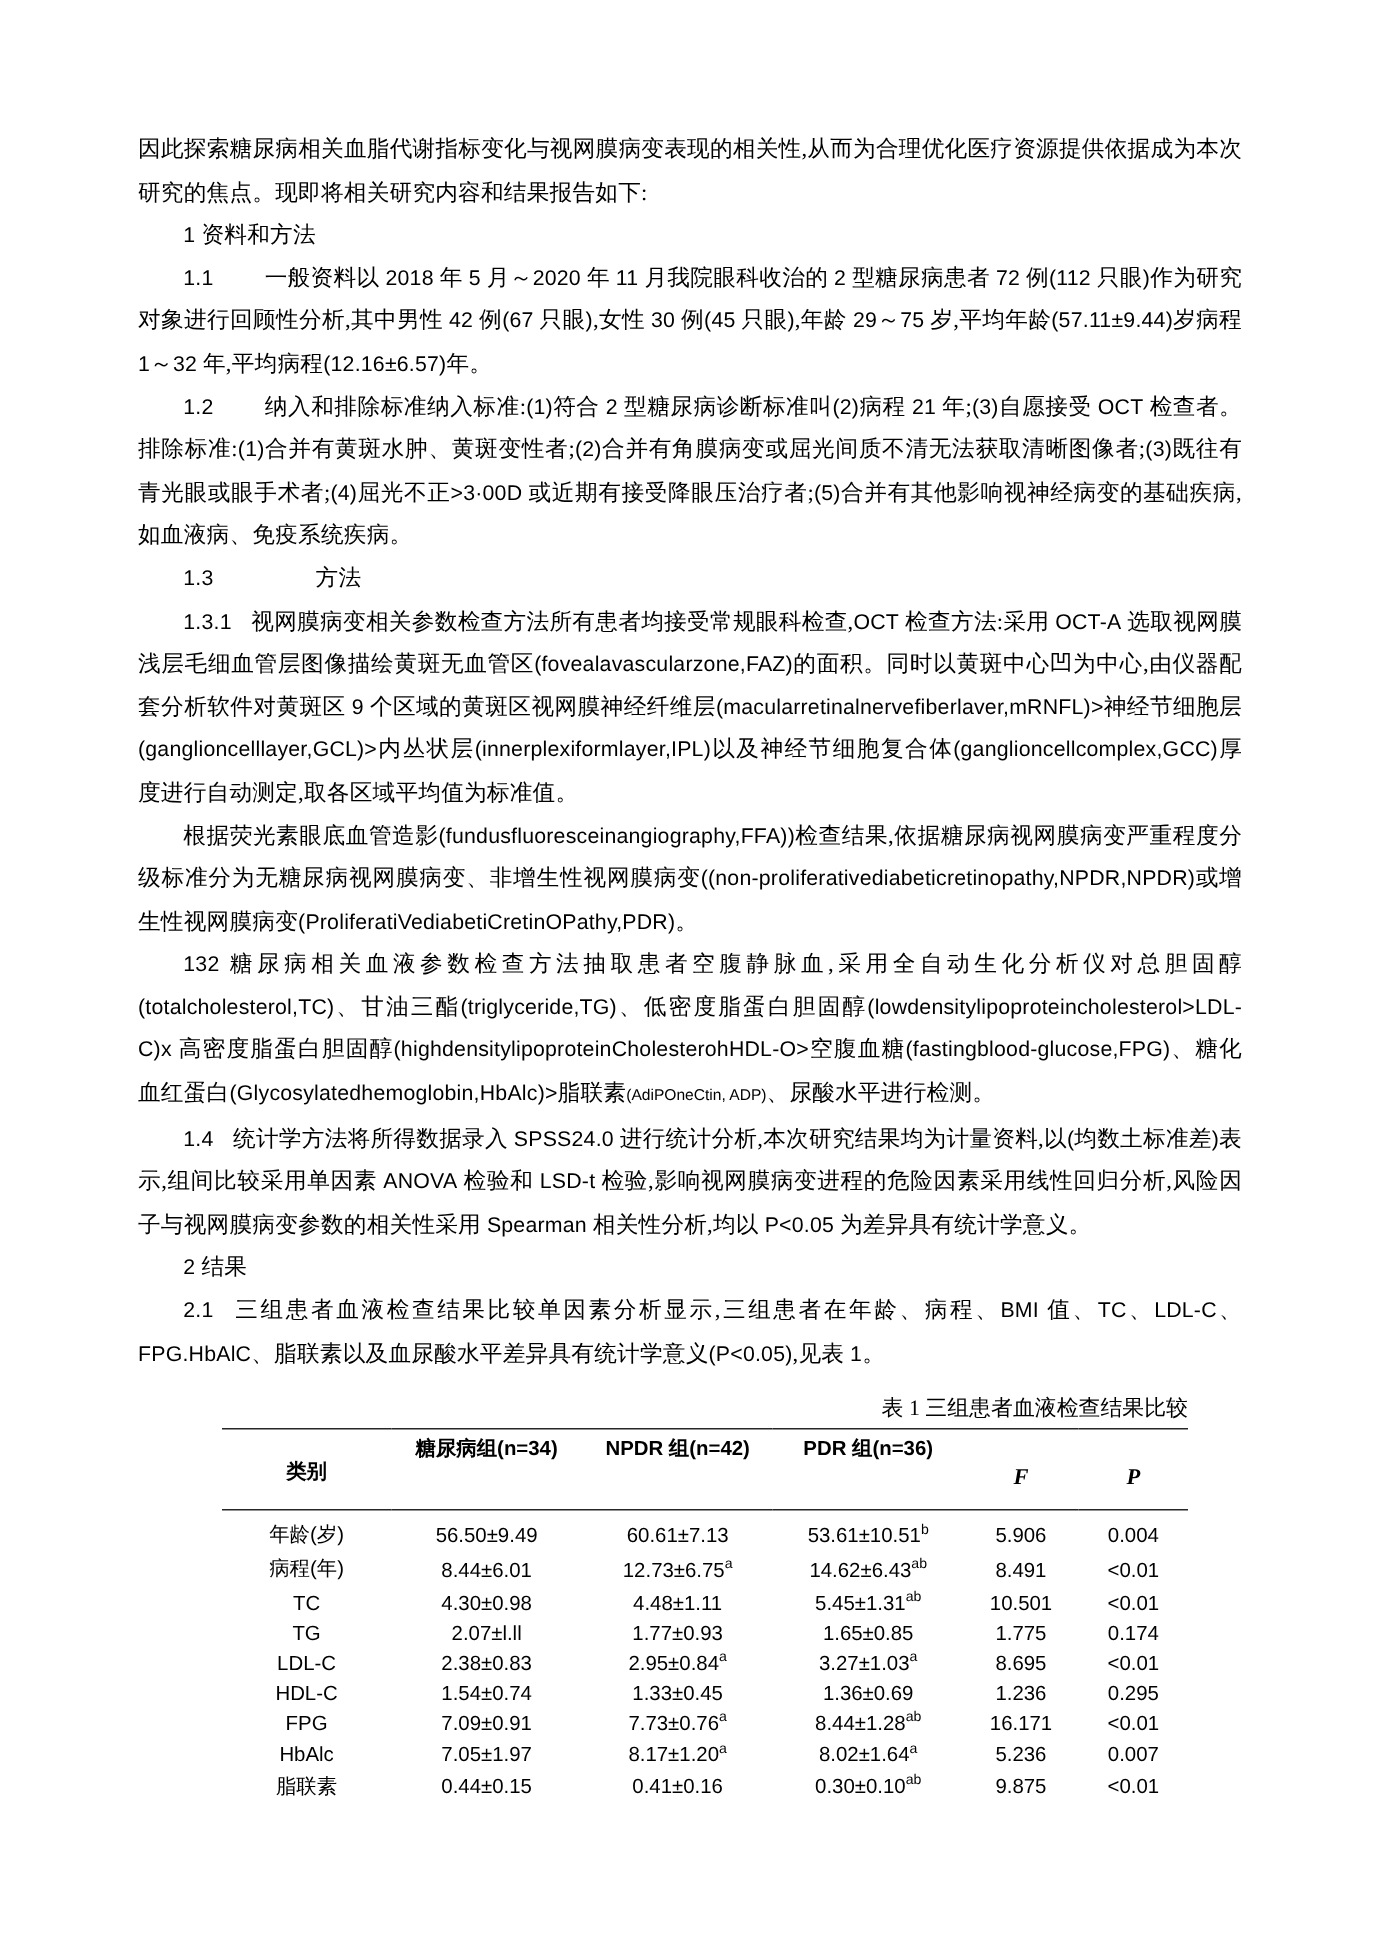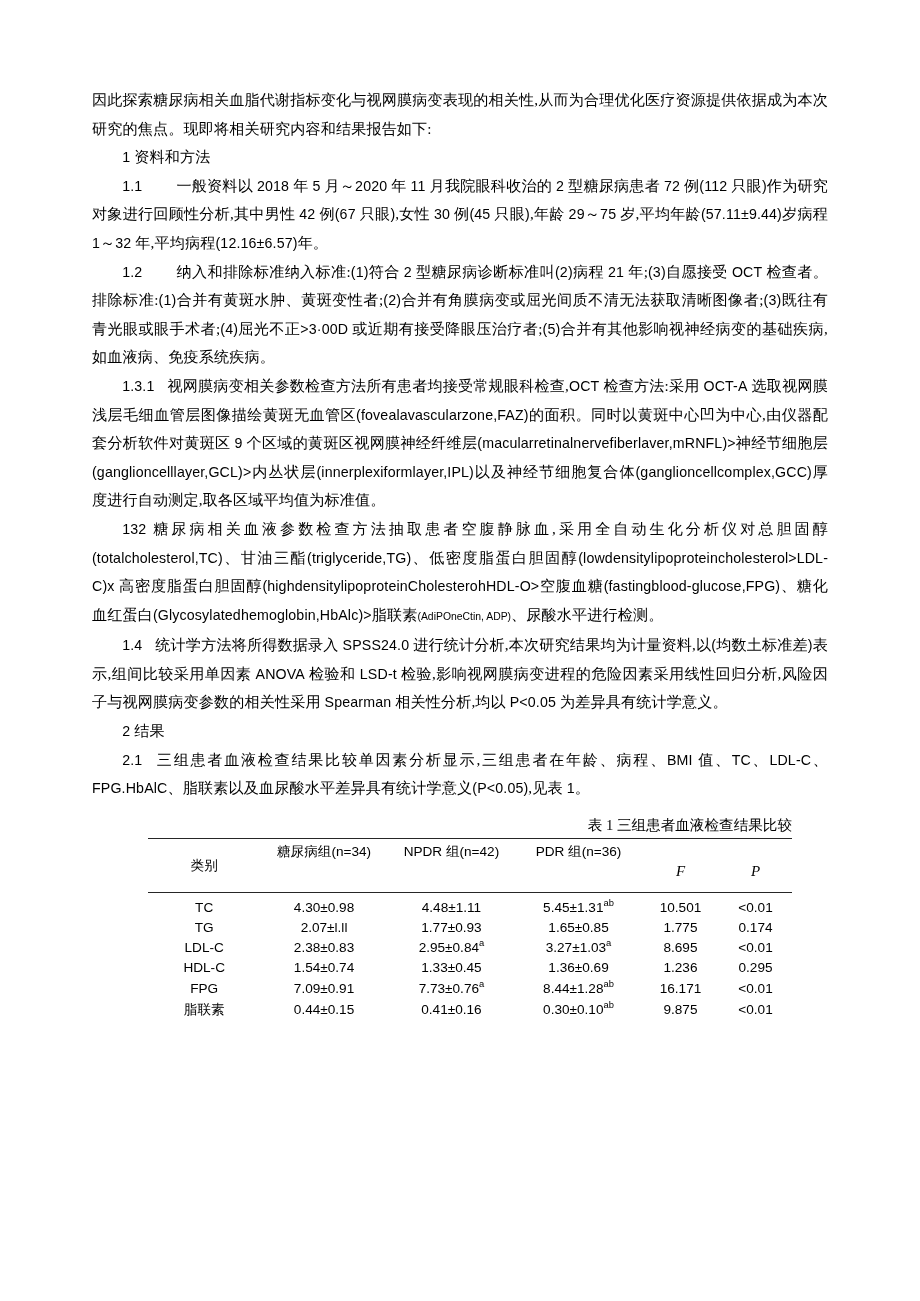--- a/index.html
+++ b/index.html
@@ -62,21 +62,21 @@
   table.data {
     border-collapse: collapse;
     width: 644px;
     font-family: "Liberation Sans", "DejaVu Sans", sans-serif;
     font-size: 13.6px;
   }
   table.data thead tr.head-rule-top > th {
     border-top: 1.6px solid #262626;
   }
   table.data thead th {
-    font-weight: normal;
+    font-weight: bold;
     padding: 4px 0 12px 0;
     vertical-align: top;
     text-align: center;
     white-space: nowrap;
   }
   table.data thead th.cat {
     vertical-align: middle;
     padding-top: 14px;
   }
   table.data thead th.stat {
@@ -119,23 +119,25 @@
   <div class="doc-body">
 
     <p class="p-intro">因此探索糖尿病相关血脂代谢指标变化与视网膜病变表现的相关性,从而为合理优化医疗资源提供依据成为本次研究的焦点。现即将相关研究内容和结果报告如下:</p>
 
     <p class="sec"><span class="latn">1 </span>资料和方法</p>
 
     <p class="sec"><span class="latn">1.1</span><span class="gapwide"></span>一般资料以 <span class="latn">2018</span> 年 <span class="latn">5</span> 月～<span class="latn">2020</span> 年 <span class="latn">11</span> 月我院眼科收治的 <span class="latn">2</span> 型糖尿病患者 <span class="latn">72</span> 例<span class="latn">(112</span> 只眼<span class="latn">)</span>作为研究对象进行回顾性分析,其中男性 <span class="latn">42</span> 例<span class="latn">(67</span> 只眼<span class="latn">)</span>,女性 <span class="latn">30</span> 例<span class="latn">(45</span> 只眼<span class="latn">)</span>,年龄 <span class="latn">29</span>～<span class="latn">75</span> 岁,平均年龄<span class="latn">(57.11±9.44)</span>岁病程<span class="latn">1</span>～<span class="latn">32</span> 年,平均病程<span class="latn">(12.16±6.57)</span>年。</p>
 
     <p class="sec"><span class="latn">1.2</span><span class="gapwide"></span>纳入和排除标准纳入标准:<span class="latn">(1)</span>符合 <span class="latn">2</span> 型糖尿病诊断标准叫<span class="latn">(2)</span>病程 <span class="latn">21</span> 年;<span class="latn">(3)</span>自愿接受 <span class="latn">OCT</span> 检查者。排除标准:<span class="latn">(1)</span>合并有黄斑水肿、黄斑变性者;<span class="latn">(2)</span>合并有角膜病变或屈光间质不清无法获取清晰图像者;<span class="latn">(3)</span>既往有青光眼或眼手术者;<span class="latn">(4)</span>屈光不正<span class="latn">&gt;3·00D</span> 或近期有接受降眼压治疗者;<span class="latn">(5)</span>合并有其他影响视神经病变的基础疾病,如血液病、免疫系统疾病。</p>
 
+    <p class="sec"><span class="latn">1.3</span><span class="gapwide"></span><span class="gapwide"></span>方法</p>
 
     <p class="sec"><span class="latn">1.3.1</span><span class="gapsm"></span>&nbsp;视网膜病变相关参数检查方法所有患者均接受常规眼科检查,<span class="latn">OCT</span> 检查方法:采用 <span class="latn">OCT-A</span> 选取视网膜浅层毛细血管层图像描绘黄斑无血管区<span class="latn">(fovealavascularzone,FAZ)</span>的面积。同时以黄斑中心凹为中心,由仪器配套分析软件对黄斑区 <span class="latn">9</span> 个区域的黄斑区视网膜神经纤维层<span class="latn">(macularretinalnervefiberlaver,mRNFL)&gt;</span>神经节细胞层<span class="latn">(ganglioncelllayer,GCL)&gt;</span>内丛状层<span class="latn">(innerplexiformlayer,IPL)</span>以及神经节细胞复合体<span class="latn">(ganglioncellcomplex,GCC)</span>厚度进行自动测定,取各区域平均值为标准值。</p>
 
+    <p class="indent2">根据荧光素眼底血管造影<span class="latn">(fundusfluoresceinangiography,FFA))</span>检查结果,依据糖尿病视网膜病变严重程度分级标准分为无糖尿病视网膜病变、非增生性视网膜病变<span class="latn">((non-proliferativediabeticretinopathy,NPDR,NPDR)</span>或增生性视网膜病变<span class="latn">(ProliferatiVediabetiCretinOPathy,PDR)</span>。</p>
 
     <p class="sec"><span class="latn">132</span> 糖尿病相关血液参数检查方法抽取患者空腹静脉血,采用全自动生化分析仪对总胆固醇<span class="latn">(totalcholesterol,TC)</span>、甘油三酯<span class="latn">(triglyceride,TG)</span>、低密度脂蛋白胆固醇<span class="latn">(lowdensitylipoproteincholesterol&gt;LDL-C)x</span> 高密度脂蛋白胆固醇<span class="latn">(highdensitylipoproteinCholesterohHDL-O&gt;</span>空腹血糖<span class="latn">(fastingblood-glucose,FPG)</span>、糖化血红蛋白<span class="latn">(Glycosylatedhemoglobin,HbAlc)&gt;</span>脂联素<span class="tiny">(AdiPOneCtin, ADP)</span>、尿酸水平进行检测。</p>
 
     <p class="sec"><span class="latn">1.4</span><span class="gapsm"></span>&nbsp;统计学方法将所得数据录入 <span class="latn">SPSS24.0</span> 进行统计分析,本次研究结果均为计量资料,以<span class="latn">(</span>均数土标准差<span class="latn">)</span>表示,组间比较采用单因素 <span class="latn">ANOVA</span> 检验和 <span class="latn">LSD-t</span> 检验,影响视网膜病变进程的危险因素采用线性回归分析,风险因子与视网膜病变参数的相关性采用 <span class="latn">Spearman</span> 相关性分析,均以 <span class="latn">P&lt;0.05</span> 为差异具有统计学意义。</p>
 
     <p class="sec"><span class="latn">2 </span>结果</p>
 
     <p class="sec"><span class="latn">2.1</span><span class="gapsm"></span>&nbsp;三组患者血液检查结果比较单因素分析显示,三组患者在年龄、病程、<span class="latn">BMI</span> 值、<span class="latn">TC</span>、<span class="latn">LDL-C</span>、<span class="latn">FPG.HbAlC</span>、脂联素以及血尿酸水平差异具有统计学意义<span class="latn">(P&lt;0.05)</span>,见表 <span class="latn">1</span>。</p>
 
   </div>
@@ -147,20 +149,36 @@
         <tr class="head-rule-top">
           <th class="cat">类别</th>
           <th class="g1">糖尿病组(n=34)</th>
           <th class="g2">NPDR 组(n=42)</th>
           <th class="g3">PDR 组(n=36)</th>
           <th class="f stat">F</th>
           <th class="p stat">P</th>
         </tr>
       </thead>
       <tbody id="tbody">
+          <tr>
+            <td class="cat">年龄(岁)</td>
+            <td class="g1">56.50±9.49</td>
+            <td class="g2">60.61±7.13</td>
+            <td class="g3">53.61±10.51<sup>b</sup></td>
+            <td class="f">5.906</td>
+            <td class="p">0.004</td>
+          </tr>
+          <tr>
+            <td class="cat">病程(年)</td>
+            <td class="g1">8.44±6.01</td>
+            <td class="g2">12.73±6.75<sup>a</sup></td>
+            <td class="g3">14.62±6.43<sup>ab</sup></td>
+            <td class="f">8.491</td>
+            <td class="p">&lt;0.01</td>
+          </tr>
           <tr class="sp-row ">
             <td class="cat">TC</td>
             <td class="g1">4.30±0.98</td>
             <td class="g2">4.48±1.11</td>
             <td class="g3">5.45±1.31<sup>ab</sup></td>
             <td class="f">10.501</td>
             <td class="p">&lt;0.01</td>
           </tr>
           <tr class="sp-row ">
             <td class="cat">TG</td>
@@ -187,20 +205,28 @@
             <td class="p">0.295</td>
           </tr>
           <tr class="sp-row ">
             <td class="cat">FPG</td>
             <td class="g1">7.09±0.91</td>
             <td class="g2">7.73±0.76<sup>a</sup></td>
             <td class="g3">8.44±1.28<sup>ab</sup></td>
             <td class="f">16.171</td>
             <td class="p">&lt;0.01</td>
           </tr>
+          <tr>
+            <td class="cat">HbAlc</td>
+            <td class="g1">7.05±1.97</td>
+            <td class="g2">8.17±1.20<sup>a</sup></td>
+            <td class="g3">8.02±1.64<sup>a</sup></td>
+            <td class="f">5.236</td>
+            <td class="p">0.007</td>
+          </tr>
           <tr class="sp-row ">
             <td class="cat">脂联素</td>
             <td class="g1">0.44±0.15</td>
             <td class="g2">0.41±0.16</td>
             <td class="g3">0.30±0.10<sup>ab</sup></td>
             <td class="f">9.875</td>
             <td class="p">&lt;0.01</td>
           </tr>
         </tbody>
     </table>

